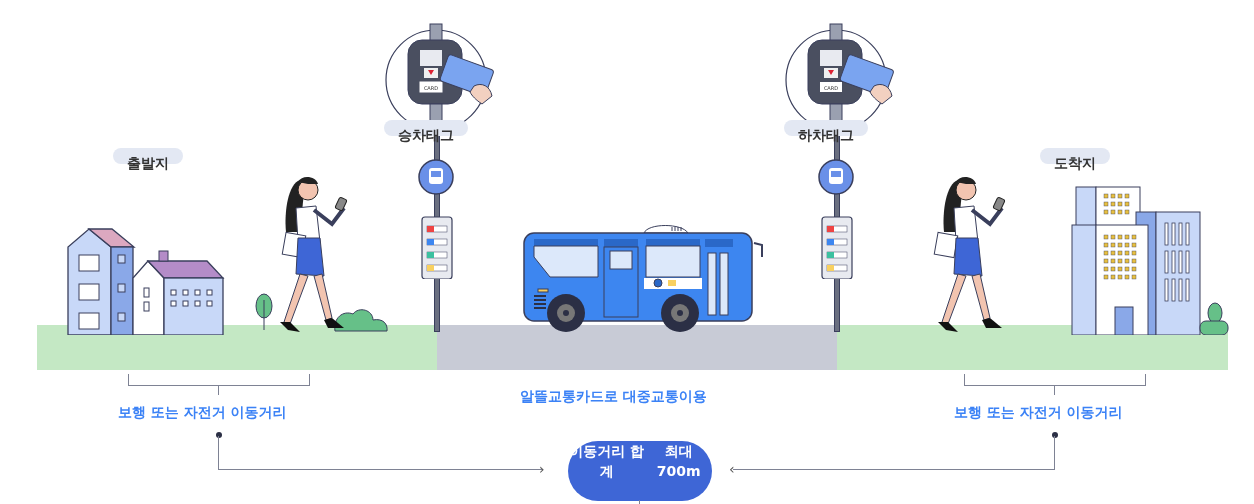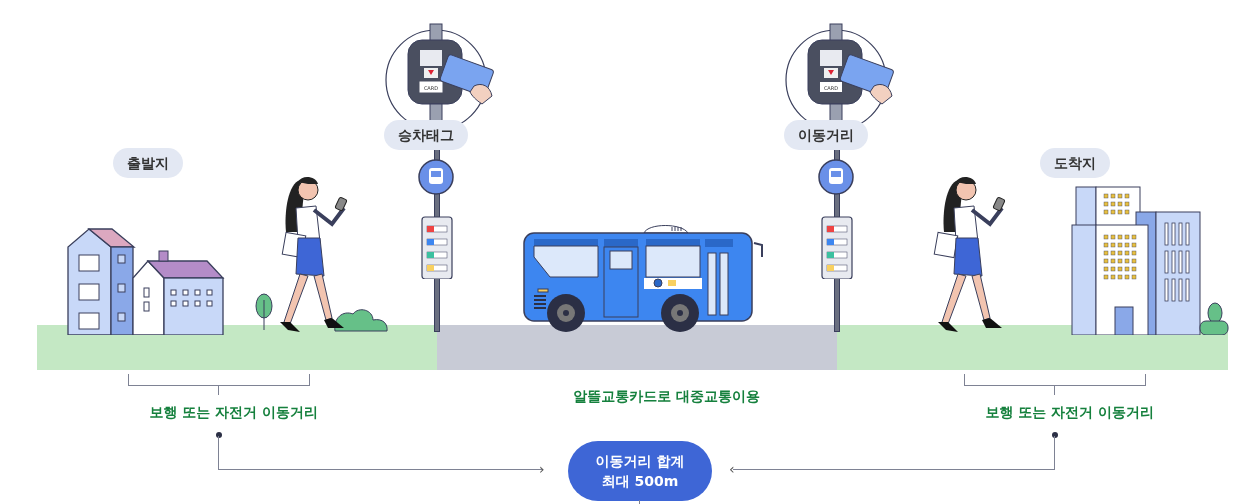--- a/index.html
+++ b/index.html
@@ -1,22 +1,22 @@
 <!DOCTYPE html>
 <html><head>
 <meta charset="utf-8">
 <style>
   html,body{margin:0;padding:0;background:#fff;}
   body{width:1254px;height:504px;position:relative;overflow:hidden;font-family:"DejaVu Sans","Liberation Sans",sans-serif;color:#333;}
   .abs{position:absolute;}
   .ground{position:absolute;top:325px;height:45px;}
-  .pill{position:absolute;background:#e3e8f3;border-radius:16px;height:30px;line-height:30px;font-weight:bold;font-size:14px;color:#333;text-align:center;padding:0 14px;}
-  .label{position:absolute;font-size:14px;font-weight:bold;color:#15803d;white-space:nowrap;text-align:right;}
+  .pill{position:absolute;background:#e3e8f3;border-radius:16px;height:16px;line-height:30px;font-weight:bold;font-size:14px;color:#333;text-align:center;padding:0 14px;}
+  .label{position:absolute;font-size:14px;font-weight:bold;color:#3b82f6;white-space:nowrap;text-align:left;}
   .line{position:absolute;background:#7e8294;}
-  .total{position:absolute;left:568px;top:441px;width:144px;height:60px;background:#3e66d6;border-radius:30px;color:#fff;font-weight:bold;font-size:14px;text-align:center;display:flex;flex-direction:column;justify-content:center;line-height:20px;}
+  .total{position:absolute;left:568px;top:441px;width:144px;height:60px;background:#3e66d6;border-radius:30px;color:#fff;font-weight:bold;font-size:14px;text-align:center;display:flex;flex-direction:row;justify-content:center;line-height:20px;}
   .dot{position:absolute;width:6px;height:6px;border-radius:50%;background:#2b2f45;}
   .arrow{position:absolute;font-size:14px;color:#555;line-height:14px;}
 </style>
 </head>
 <body>
 
 <div class="ground" style="left:37px;width:400px;background:#c4e8c4;"></div>
 <div class="ground" style="left:437px;width:400px;background:#c8cbd6;"></div>
 <div class="ground" style="left:837px;width:391px;background:#c4e8c4;"></div>
 
@@ -156,21 +156,21 @@
   <rect x="46" y="48" width="14" height="10" fill="#f0f0f0"></rect>
   <path d="M50,50 L56,50 L53,55 Z" fill="#d23"></path>
   <rect x="42" y="62" width="22" height="10" fill="#fff"></rect>
   <text x="53" y="70" font-size="5" text-anchor="middle" fill="#333" font-family="DejaVu Sans, sans-serif">CARD</text>
   <rect x="52" y="84" width="12" height="18" fill="#9aa0b0" stroke="#3a3f5c"></rect>
   <g transform="rotate(20 90 58)">
     <rect x="64" y="42" width="48" height="28" rx="3" fill="#7aa4f0" stroke="#3a3f5c"></rect>
   </g>
   <path d="M96,66 C104,62 112,66 114,76 L104,84 C98,80 94,76 92,72 Z" fill="#f2d0c0" stroke="#3a3f5c"></path>
 </svg>
-<div class="pill" style="left:784px;top:120px;">이동거리</div>
+<div class="pill" style="left:784px;top:120px;">하차태그</div>
 <svg class="abs" style="left:818px;top:159px;" width="38" height="120" viewBox="0 0 38 120">
   <circle cx="18" cy="18" r="17" fill="#6a90e8" stroke="#3a3f5c" stroke-width="1.5"></circle>
   <rect x="11" y="9" width="14" height="16" rx="3" fill="#fff"></rect>
   <rect x="13" y="12" width="10" height="6" fill="#6a90e8"></rect>
   <rect x="4" y="58" width="30" height="62" rx="3" fill="#e8eaf0" stroke="#3a3f5c" stroke-width="1.2"></rect>
   <rect x="9" y="67" width="20" height="6" fill="#fff" stroke="#3a3f5c" stroke-width=".5"></rect>
     <rect x="9" y="67" width="7" height="6" fill="#e44"></rect>
   <rect x="9" y="80" width="20" height="6" fill="#fff" stroke="#3a3f5c" stroke-width=".5"></rect>
     <rect x="9" y="80" width="7" height="6" fill="#3d86f0"></rect>
   <rect x="9" y="93" width="20" height="6" fill="#fff" stroke="#3a3f5c" stroke-width=".5"></rect>
@@ -283,15 +283,15 @@
 <div class="line" style="left:218px;top:469px;width:325px;height:1px;"></div>
 <div class="arrow" style="left:539px;top:462px;">›</div>
 
 <div class="dot" style="left:1052px;top:432px;"></div>
 <div class="line" style="left:1054px;top:436px;width:1px;height:34px;"></div>
 <div class="line" style="left:733px;top:469px;width:322px;height:1px;"></div>
 <div class="arrow" style="left:729px;top:462px;">‹</div>
 
 <div class="total">
   <span>이동거리 합계</span>
-  <span>최대 500m</span>
+  <span>최대 700m</span>
 </div>
 <div class="line" style="left:639px;top:500px;width:1px;height:4px;"></div>
 
 </body></html>

